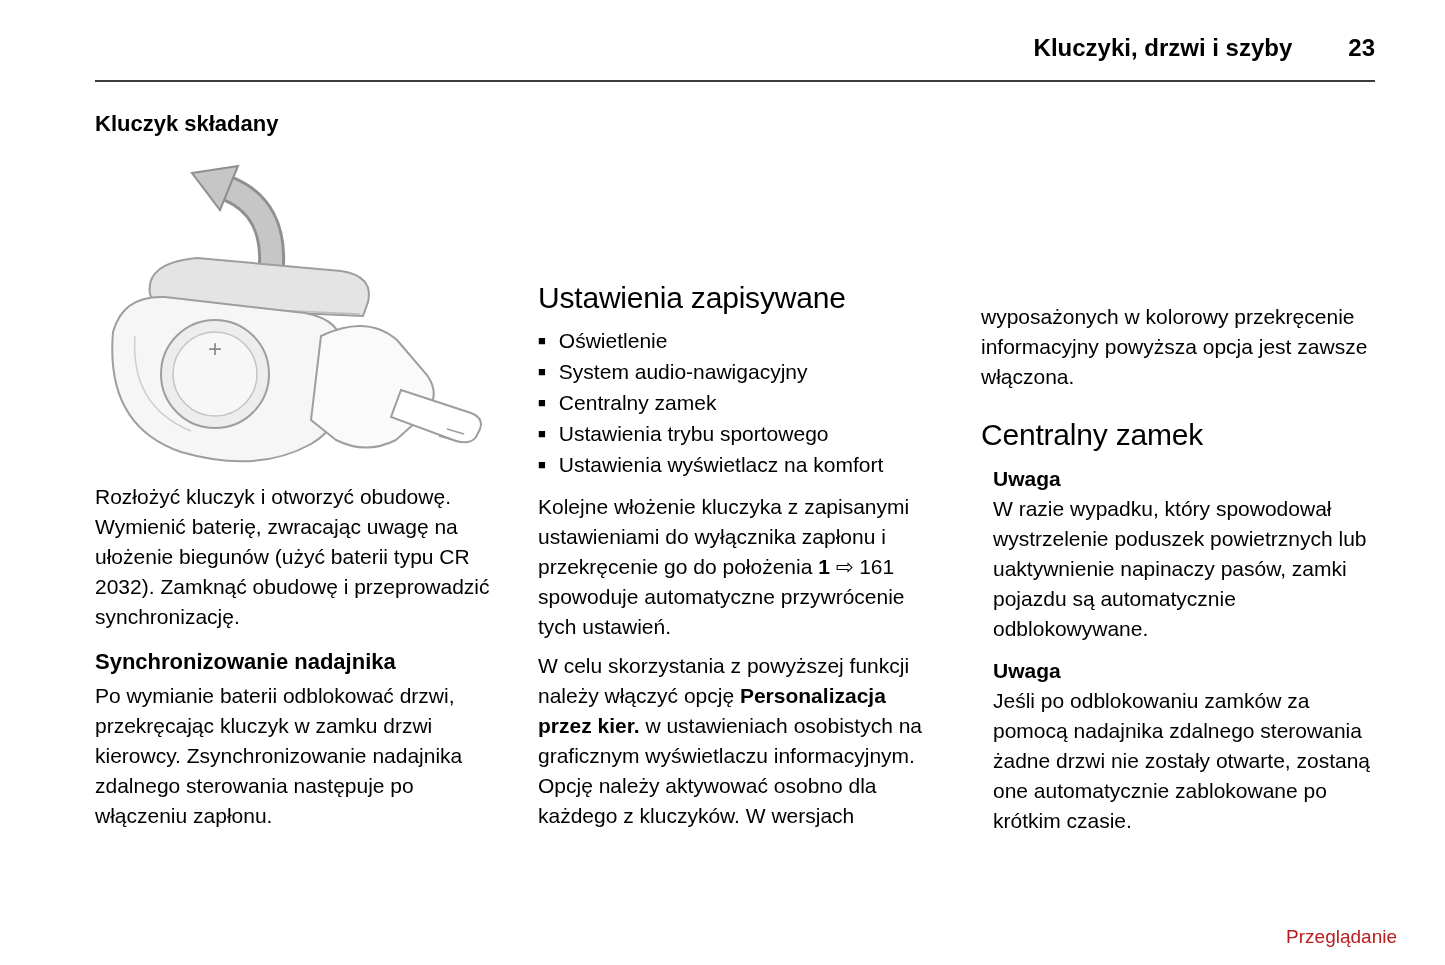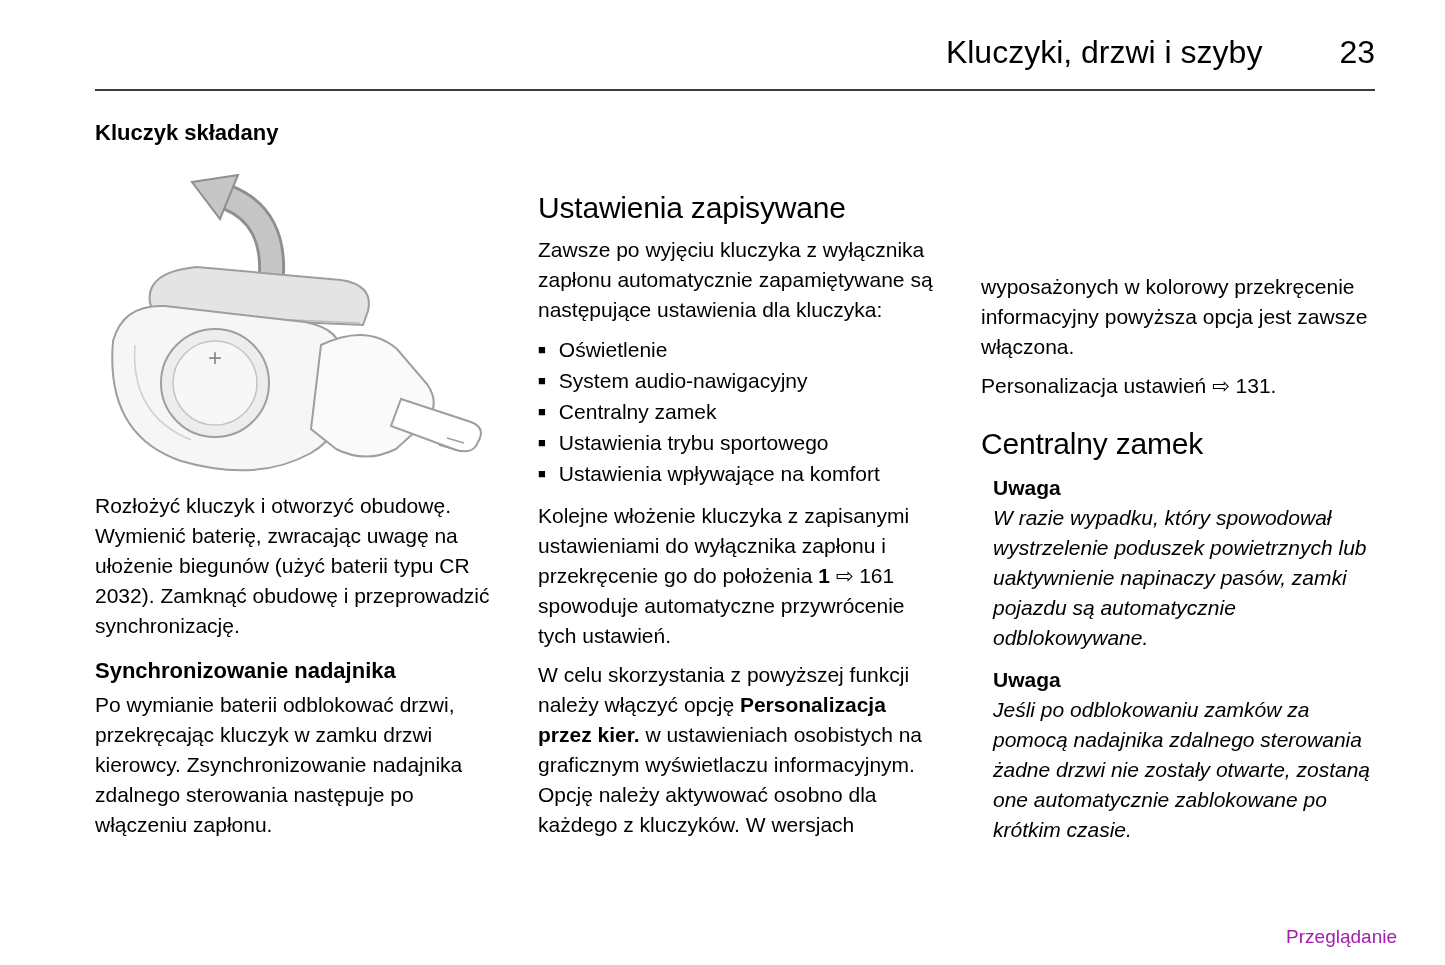--- a/index.html
+++ b/index.html
@@ -5,49 +5,49 @@
   * { margin:0; padding:0; box-sizing:border-box; }
   html,body { background:#ffffff; }
   body {
     width:1445px; height:965px; overflow:hidden; position:relative;
     font-family:"Liberation Sans","DejaVu Sans",sans-serif;
     color:#000;
   }
   .page { padding:34px 70px 0 95px; }
 
   .page-header {
-    display:flex; justify-content:flex-end; align-items:baseline; gap:77px;
-    font-size:32px; font-weight:normal; padding-bottom:18px;
+    display:flex; justify-content:flex-end; align-items:baseline; gap:56px;
+    font-size:24px; font-weight:bold; padding-bottom:18px;
   }
   .header-rule { border-top:2px solid #3c3c3c; }
 
   .columns { display:flex; gap:48px; margin-top:28px;align-items:flex-end; }
   .col { flex:0 0 395px; width:395px; font-size:21px; line-height:30px; }
   .col p { margin-bottom:9px; }
   .col > *:first-child { margin-top:0; }
 
   .col h2 { font-size:30px; line-height:34px; font-weight:normal; margin:26px 0 10px; letter-spacing:-0.2px; }
   .col h3 { font-size:22px; line-height:28px; font-weight:bold; margin:16px 0 5px; }
 
   figure.key-illustration { margin:6px 0 18px; width:395px; height:320px; }
   figure.key-illustration svg { width:100%; height:100%; display:block; }
 
   ul.square-list { list-style:none; margin:2px 0 12px; }
   ul.square-list li { display:flex; gap:13px; line-height:31px; }
   .bullet-icon { font-size:13px; line-height:31px; flex:0 0 auto; }
 
   .note { padding-left:12px; margin-top:12px; }
   .note-label { font-weight:bold; }
-  .note p { margin-bottom:4px;font-style:italic; }
+  .note p { margin-bottom:4px; }
 
   b.inline-bold { font-weight:bold; }
 
   .watermark {
     position:absolute; right:48px; bottom:17px;
-    color:#a21caf; font-size:19px;
+    color:#b91c1c; font-size:19px;
   }
 </style>
 </head>
 <body>
 
 <div class="page">
 
   <header class="page-header">
     <span class="chapter-title">Kluczyki, drzwi i szyby</span>
     <span class="page-number">23</span>
@@ -91,53 +91,51 @@
 
       <p>Rozłożyć kluczyk i otworzyć obudowę. Wymienić baterię, zwracając uwagę na ułożenie biegunów (użyć baterii typu CR 2032). Zamknąć obudowę i przeprowadzić synchronizację.</p>
 
       <h3>Synchronizowanie nadajnika</h3>
       <p>Po wymianie baterii odblokować drzwi, przekręcając kluczyk w zamku drzwi kierowcy. Zsynchronizowanie nadajnika zdalnego sterowania następuje po włączeniu zapłonu.</p>
     </section>
 
     <section class="col">
       <h2>Ustawienia zapisywane</h2>
 
-      <p>Zawsze po wyjęciu kluczyka z wyłącznika zapłonu automatycznie zapamiętywane są następujące ustawienia dla kluczyka:</p>
 
       <ul class="square-list">
         <li>
           <span class="bullet-icon">■</span>
           <span>Oświetlenie</span>
         </li>
         <li>
           <span class="bullet-icon">■</span>
           <span>System audio-nawigacyjny</span>
         </li>
         <li>
           <span class="bullet-icon">■</span>
           <span>Centralny zamek</span>
         </li>
         <li>
           <span class="bullet-icon">■</span>
           <span>Ustawienia trybu sportowego</span>
         </li>
         <li>
           <span class="bullet-icon">■</span>
-          <span>Ustawienia wpływające na komfort</span>
+          <span>Ustawienia wyświetlacz na komfort</span>
         </li>
       </ul>
 
       <p><span>Kolejne włożenie kluczyka z zapisanymi ustawieniami do wyłącznika zapłonu i przekręcenie go do położenia </span><b class="inline-bold">1</b><span> ⇨ 161 spowoduje automatyczne przywrócenie tych ustawień.</span></p>
 
       <p><span>W celu skorzystania z powyższej funkcji należy włączyć opcję </span><b class="inline-bold">Personalizacja przez kier.</b><span> w ustawieniach osobistych na graficznym wyświetlaczu informacyjnym. Opcję należy aktywować osobno dla każdego z kluczyków. W wersjach</span></p>
     </section>
 
     <section class="col">
       <p>wyposażonych w kolorowy przekręcenie informacyjny powyższa opcja jest zawsze włączona.</p>
-      <p>Personalizacja ustawień ⇨ 131.</p>
 
       <h2>Centralny zamek</h2>
 
 
       <div class="note">
         <div class="note-label">Uwaga</div>
         <p>W razie wypadku, który spowodował wystrzelenie poduszek powietrznych lub uaktywnienie napinaczy pasów, zamki pojazdu są automatycznie odblokowywane.</p>
       </div>
 
       <div class="note">

